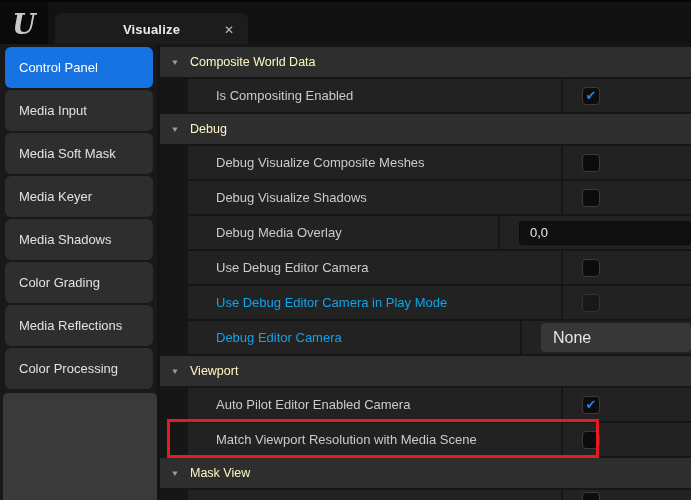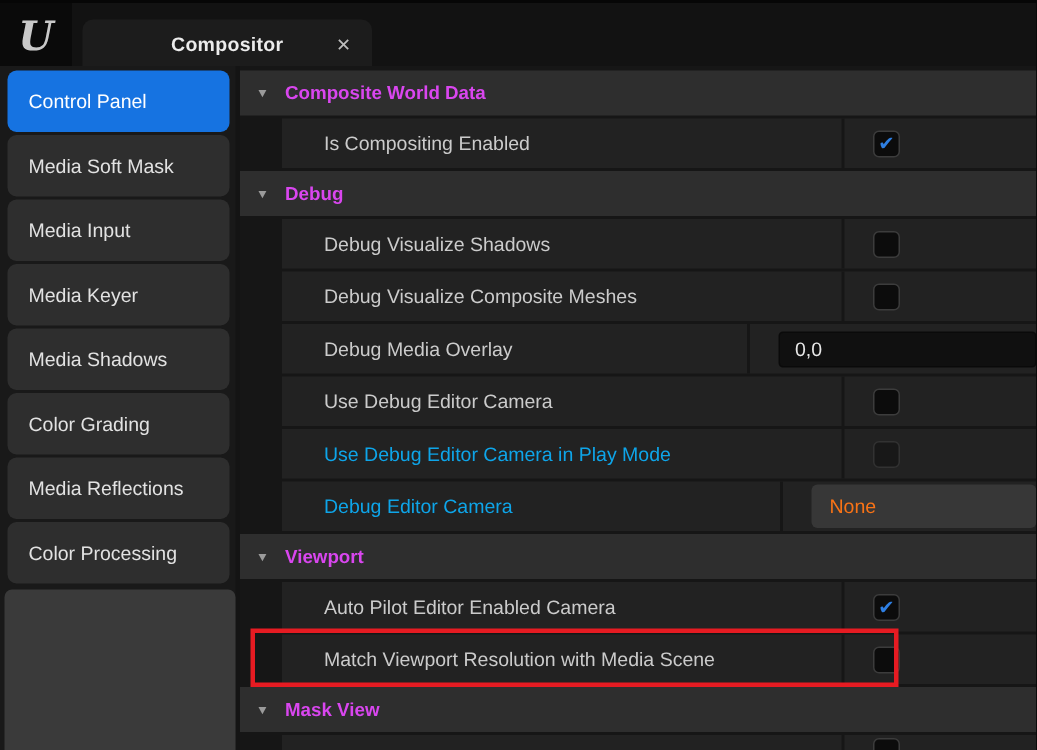--- a/index.html
+++ b/index.html
@@ -21,63 +21,63 @@
   .side-item{margin:0 4px 2px 5px;height:41px;border-radius:6px;background:#2e2e2e;display:flex;align-items:center;padding-left:14px;box-sizing:border-box;cursor:pointer;}
   .side-item:first-child{margin-top:3px;}
   .side-item span{font-size:13px;color:#e2e2e2;}
   .side-item.selected{background:var(--accent,#1673e1);}
   .side-item.selected span{color:#ffffff;}
   .side-footer{margin:4px 0 0 3px;height:400px;background:#3a3a3a;border-radius:5px 5px 0 0;}
   
   .panel{position:absolute;left:160px;top:44px;width:531px;height:456px;background:#161616;padding-top:3px;box-sizing:border-box;overflow:hidden;}
   .sec-header{height:30px;background:#2e2e2e;margin-bottom:2px;display:flex;align-items:center;cursor:pointer;}
   .sec-arrow{width:30px;text-align:center;font-size:9px;color:#9b9b9b;transform:scaleY(.9);}
-  .sec-title{font-size:12.5px;font-weight:700;color:#d946ef;}
+  .sec-title{font-size:12.5px;font-weight:400;color:#fef9c3;}
   .prow{height:33px;background:#222222;margin-bottom:2px;display:flex;align-items:stretch;margin-left:28px;}
   .prow.partial{height:14px;margin-bottom:0;overflow:hidden;}
   .plabel{width:375px;box-sizing:border-box;border-right:2px solid #161616;display:flex;align-items:center;padding-left:28px;}
   .plabel span{font-size:13px;color:#cbcbcb;white-space:nowrap;}
   .prow.disabled .plabel span{color:#0ea5e9;}
   .pvalue{flex:1;display:flex;align-items:center;padding-left:19px;overflow:visible;}
   .checkbox{width:18px;height:18px;border-radius:4px;background:#0c0c0c;border:1px solid #3c3c3c;box-sizing:border-box;display:flex;align-items:center;justify-content:center;cursor:pointer;flex:0 0 auto;}
   .checkbox .check{font-size:13px;font-weight:700;color:var(--check,#2e7fe3);line-height:1;display:none;}
   .checkbox.checked .check{display:block;}
   .prow.disabled .checkbox{background:#181818;border-color:#323232;cursor:default;}
   .prow.partial .checkbox{margin-top:8px;}
   .text-input{height:24px;width:172px;background:#101010;border:1px solid #0a0a0a;border-radius:3px;color:#e8e8e8;font-size:13px;font-family:inherit;padding:0 0 0 10px;box-sizing:border-box;}
   .dropdown{height:29px;width:150px;background:#373737;border-radius:4px;display:flex;align-items:center;padding-left:12px;box-sizing:border-box;}
-  .dropdown span{font-size:13px;color:#f97316;}
+  .dropdown span{font-size:16px;color:#e5e5e5;}
   
   .red-highlight{position:absolute;left:167px;top:419px;width:432px;height:39px;border:3px solid var(--hl,#e61b22);box-sizing:border-box;z-index:5;pointer-events:none;}
 </style>
 </head>
 <body>
 
 <div id="app" style="--accent: #1673e1; --check: #2e7fe3; --hl: #e61b22;">
 
   <div class="topbar">
     <div class="logo-area">
       <span class="logo-glyph">U</span>
     </div>
     <div class="tab">
-      <span class="tab-title">Compositor</span>
+      <span class="tab-title">Visualize</span>
       <span class="tab-close">✕</span>
     </div>
   </div>
 
   <div class="sidebar">
     <div id="side-items">
         <div class="side-item selected">
           <span>Control Panel</span>
         </div>
         <div class="side-item">
+          <span>Media Input</span>
+        </div>
+        <div class="side-item">
           <span>Media Soft Mask</span>
-        </div>
-        <div class="side-item">
-          <span>Media Input</span>
         </div>
         <div class="side-item">
           <span>Media Keyer</span>
         </div>
         <div class="side-item">
           <span>Media Shadows</span>
         </div>
         <div class="side-item">
           <span>Color Grading</span>
         </div>
@@ -105,29 +105,29 @@
             <span class="check">✔</span>
           </div>
         </div>
       </div>
       <div class="sec-header">
         <span class="sec-arrow">▼</span>
         <span class="sec-title">Debug</span>
       </div>
       <div class="prow">
         <div class="plabel">
+          <span>Debug Visualize Composite Meshes</span>
+        </div>
+        <div class="pvalue">
+          <div class="checkbox"></div>
+        </div>
+      </div>
+      <div class="prow">
+        <div class="plabel">
           <span>Debug Visualize Shadows</span>
-        </div>
-        <div class="pvalue">
-          <div class="checkbox"></div>
-        </div>
-      </div>
-      <div class="prow">
-        <div class="plabel">
-          <span>Debug Visualize Composite Meshes</span>
         </div>
         <div class="pvalue">
           <div class="checkbox"></div>
         </div>
       </div>
       <div class="prow">
         <div class="plabel">
           <span>Debug Media Overlay</span>
         </div>
         <div class="pvalue">

